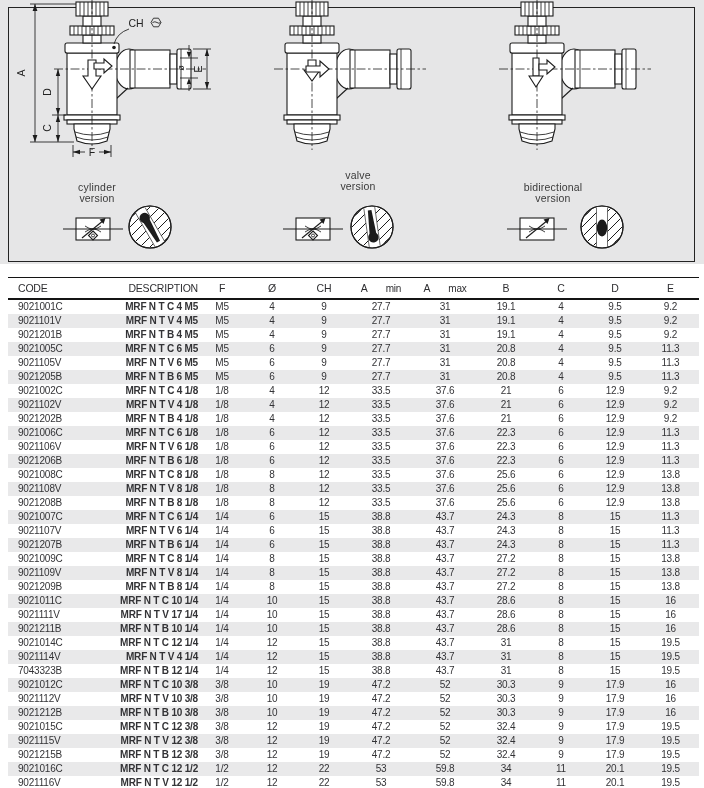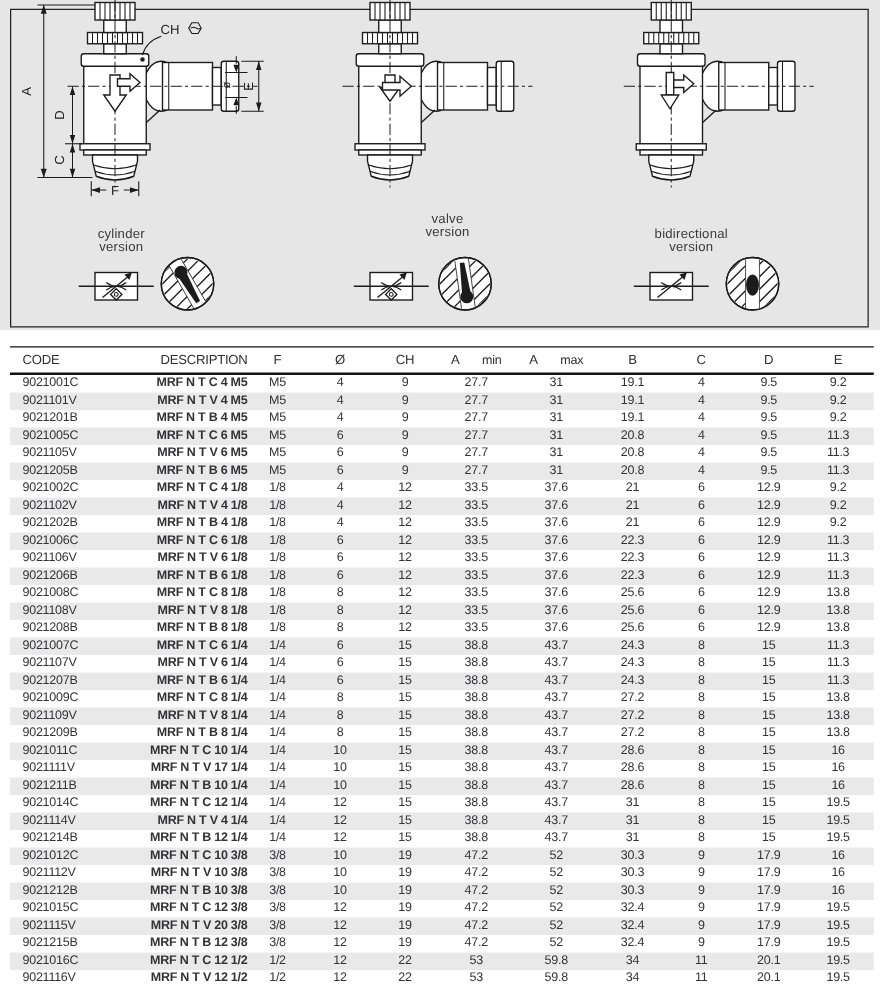--- a/index.html
+++ b/index.html
@@ -557,21 +557,21 @@
         <div class="td c3">12</div>
         <div class="td c4">15</div>
         <div class="td c5">38.8</div>
         <div class="td c6">43.7</div>
         <div class="td c7">31</div>
         <div class="td c8">8</div>
         <div class="td c9">15</div>
         <div class="td c10">19.5</div>
       </div>
       <div class="tr">
-        <div class="td c0">9021214B</div>
+        <div class="td c0">7043323B</div>
         <div class="td c1">MRF N T B 12 1/4</div>
         <div class="td c2">1/4</div>
         <div class="td c3">12</div>
         <div class="td c4">15</div>
         <div class="td c5">38.8</div>
         <div class="td c6">43.7</div>
         <div class="td c7">31</div>
         <div class="td c8">8</div>
         <div class="td c9">15</div>
         <div class="td c10">19.5</div>
@@ -623,21 +623,21 @@
         <div class="td c4">19</div>
         <div class="td c5">47.2</div>
         <div class="td c6">52</div>
         <div class="td c7">32.4</div>
         <div class="td c8">9</div>
         <div class="td c9">17.9</div>
         <div class="td c10">19.5</div>
       </div>
       <div class="tr">
         <div class="td c0">9021115V</div>
-        <div class="td c1">MRF N T V 20 3/8</div>
+        <div class="td c1">MRF N T V 12 3/8</div>
         <div class="td c2">3/8</div>
         <div class="td c3">12</div>
         <div class="td c4">19</div>
         <div class="td c5">47.2</div>
         <div class="td c6">52</div>
         <div class="td c7">32.4</div>
         <div class="td c8">9</div>
         <div class="td c9">17.9</div>
         <div class="td c10">19.5</div>
       </div>

